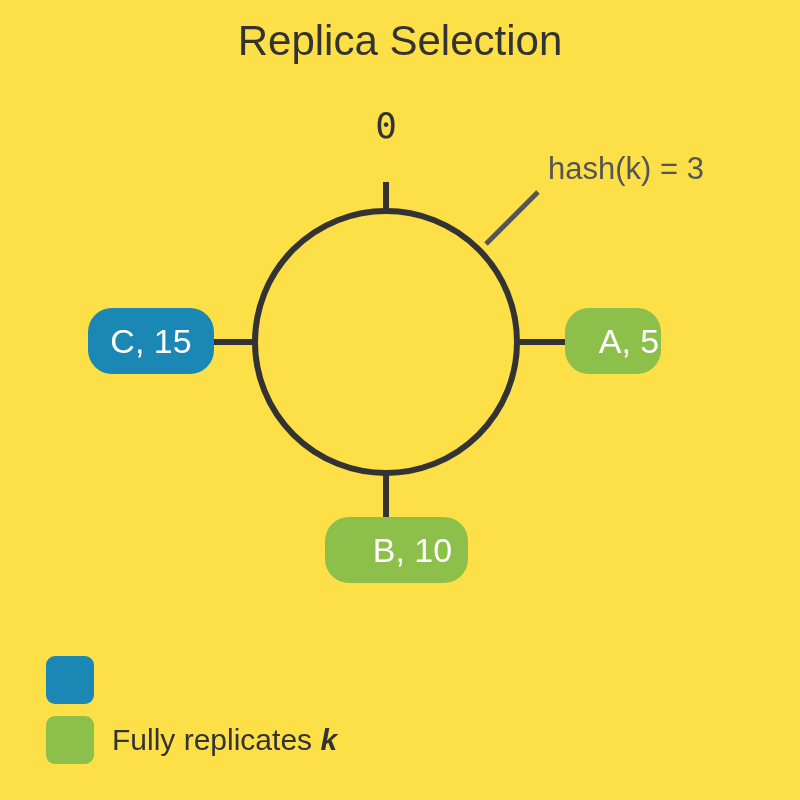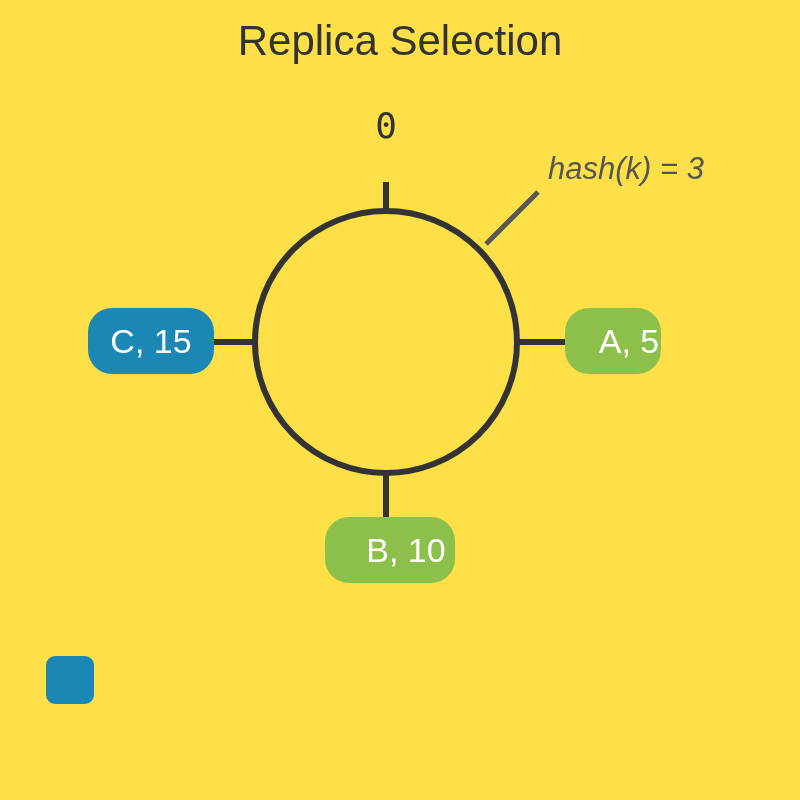--- a/index.html
+++ b/index.html
@@ -60,42 +60,41 @@
 
   
   .hash-label {
     position: absolute;
     left: 548px;
     top: 150px;
     font-size: 31px;
     color: #555555;
     line-height: 38px;
     white-space: nowrap;
-    font-style: italic;
   }
 
   
   .node {
     position: absolute;
     border-radius: 24px;
     display: flex;
     align-items: center;
     justify-content: center;
     color: #ffffff;
     font-size: 34px;
     font-weight: 400;
     line-height: 1;
     box-sizing: border-box;
   }
   .node.green { background: #8cc04a; padding-left: 32px; }
   .node.blue  { background: #1a87b4; }
 
   #node-c { left: 88px;  top: 308px; width: 126px; height: 66px; }
   #node-a { left: 565px; top: 308px; width: 96px;  height: 66px; }
-  #node-b { left: 325px; top: 517px; width: 130px; height: 66px; }
+  #node-b { left: 325px; top: 517px; width: 143px; height: 66px; }
 
   
   .legend {
     position: absolute;
     left: 46px;
     top: 650px;
   }
   .legend-row {
     display: flex;
     align-items: center;
@@ -152,16 +151,20 @@
   <div class="node green" id="node-a">A, 5</div>
 
   <div class="node green" id="node-b">B, 10</div>
 
   <div class="legend">
 
     <div class="legend-row">
       <span class="legend-swatch blue"></span>
     </div>
 
+    <div class="legend-row">
+      <span class="legend-swatch green"></span>
+      <span class="legend-text"><span>Fully replicates </span><span class="kvar">k</span></span>
+    </div>
 
   </div>
 
 </div>
 
 </body></html>

